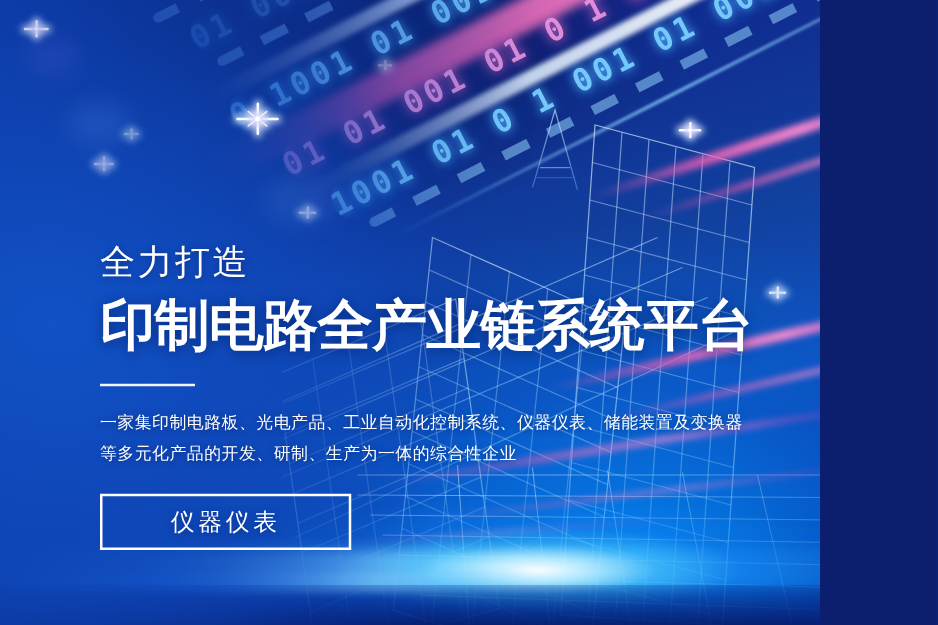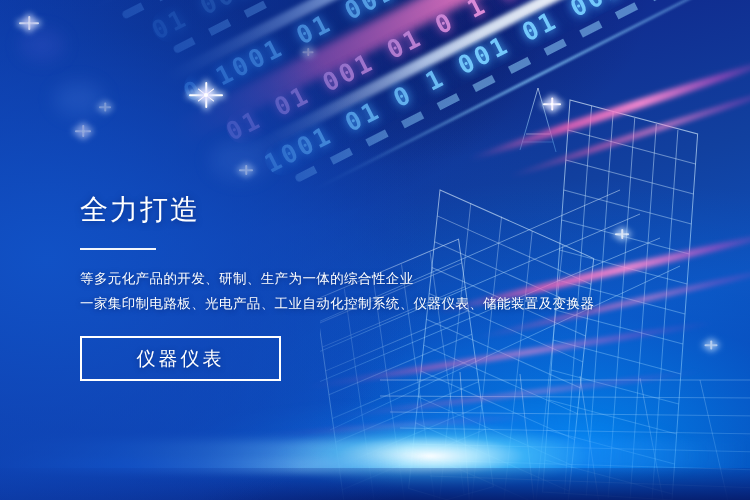--- a/index.html
+++ b/index.html
@@ -1,19 +1,19 @@
 <!DOCTYPE html>
 <html><head>
 <meta charset="utf-8">
 <title>Hero Banner</title>
 <style>
   html,body{margin:0;padding:0;background:#0b1f6e;}
   *{box-sizing:border-box;}
   .stage{
-    position:relative;width:750px;height:500px;overflow:hidden;
+    position:relative;width:656px;height:500px;overflow:hidden;
     font-family:"Liberation Sans","DejaVu Sans",sans-serif;
     background:#0f2a8e;
   }
   .layer{position:absolute;inset:0;pointer-events:none;}
 
   
   .sky-base{
     background:
       radial-gradient(120% 90% at 78% 88%, rgba(0,150,255,.75) 0%, rgba(0,110,230,.35) 28%, rgba(0,60,180,0) 58%),
       radial-gradient(90% 70% at 12% 55%, rgba(16,92,210,.85) 0%, rgba(14,62,170,.45) 45%, rgba(10,35,130,0) 75%),
@@ -281,21 +281,22 @@
         <i class="v" style="height:10px;"></i>
     </div>
     <div class="star" style="left:702px;top:336px;width:18px;height:18px;opacity:.7;">
       <i class="h" style="width:13px;"></i>
         <i class="v" style="height:9px;"></i>
     </div>
   </div>
 
   <div class="content">
     <div class="eyebrow">全力打造</div>
+    <div class="headline">印制电路全产业链系统平台</div>
     <div class="rule"></div>
     <div class="desc">
+      <div>一家集印制电路板、光电产品、工业自动化控制系统、仪器仪表、储能装置及变换器</div>
       <div>等多元化产品的开发、研制、生产为一体的综合性企业</div>
-      <div>一家集印制电路板、光电产品、工业自动化控制系统、仪器仪表、储能装置及变换器</div>
     </div>
     <div class="cta">仪器仪表</div>
   </div>
 
 </div>
 
 </body></html>

